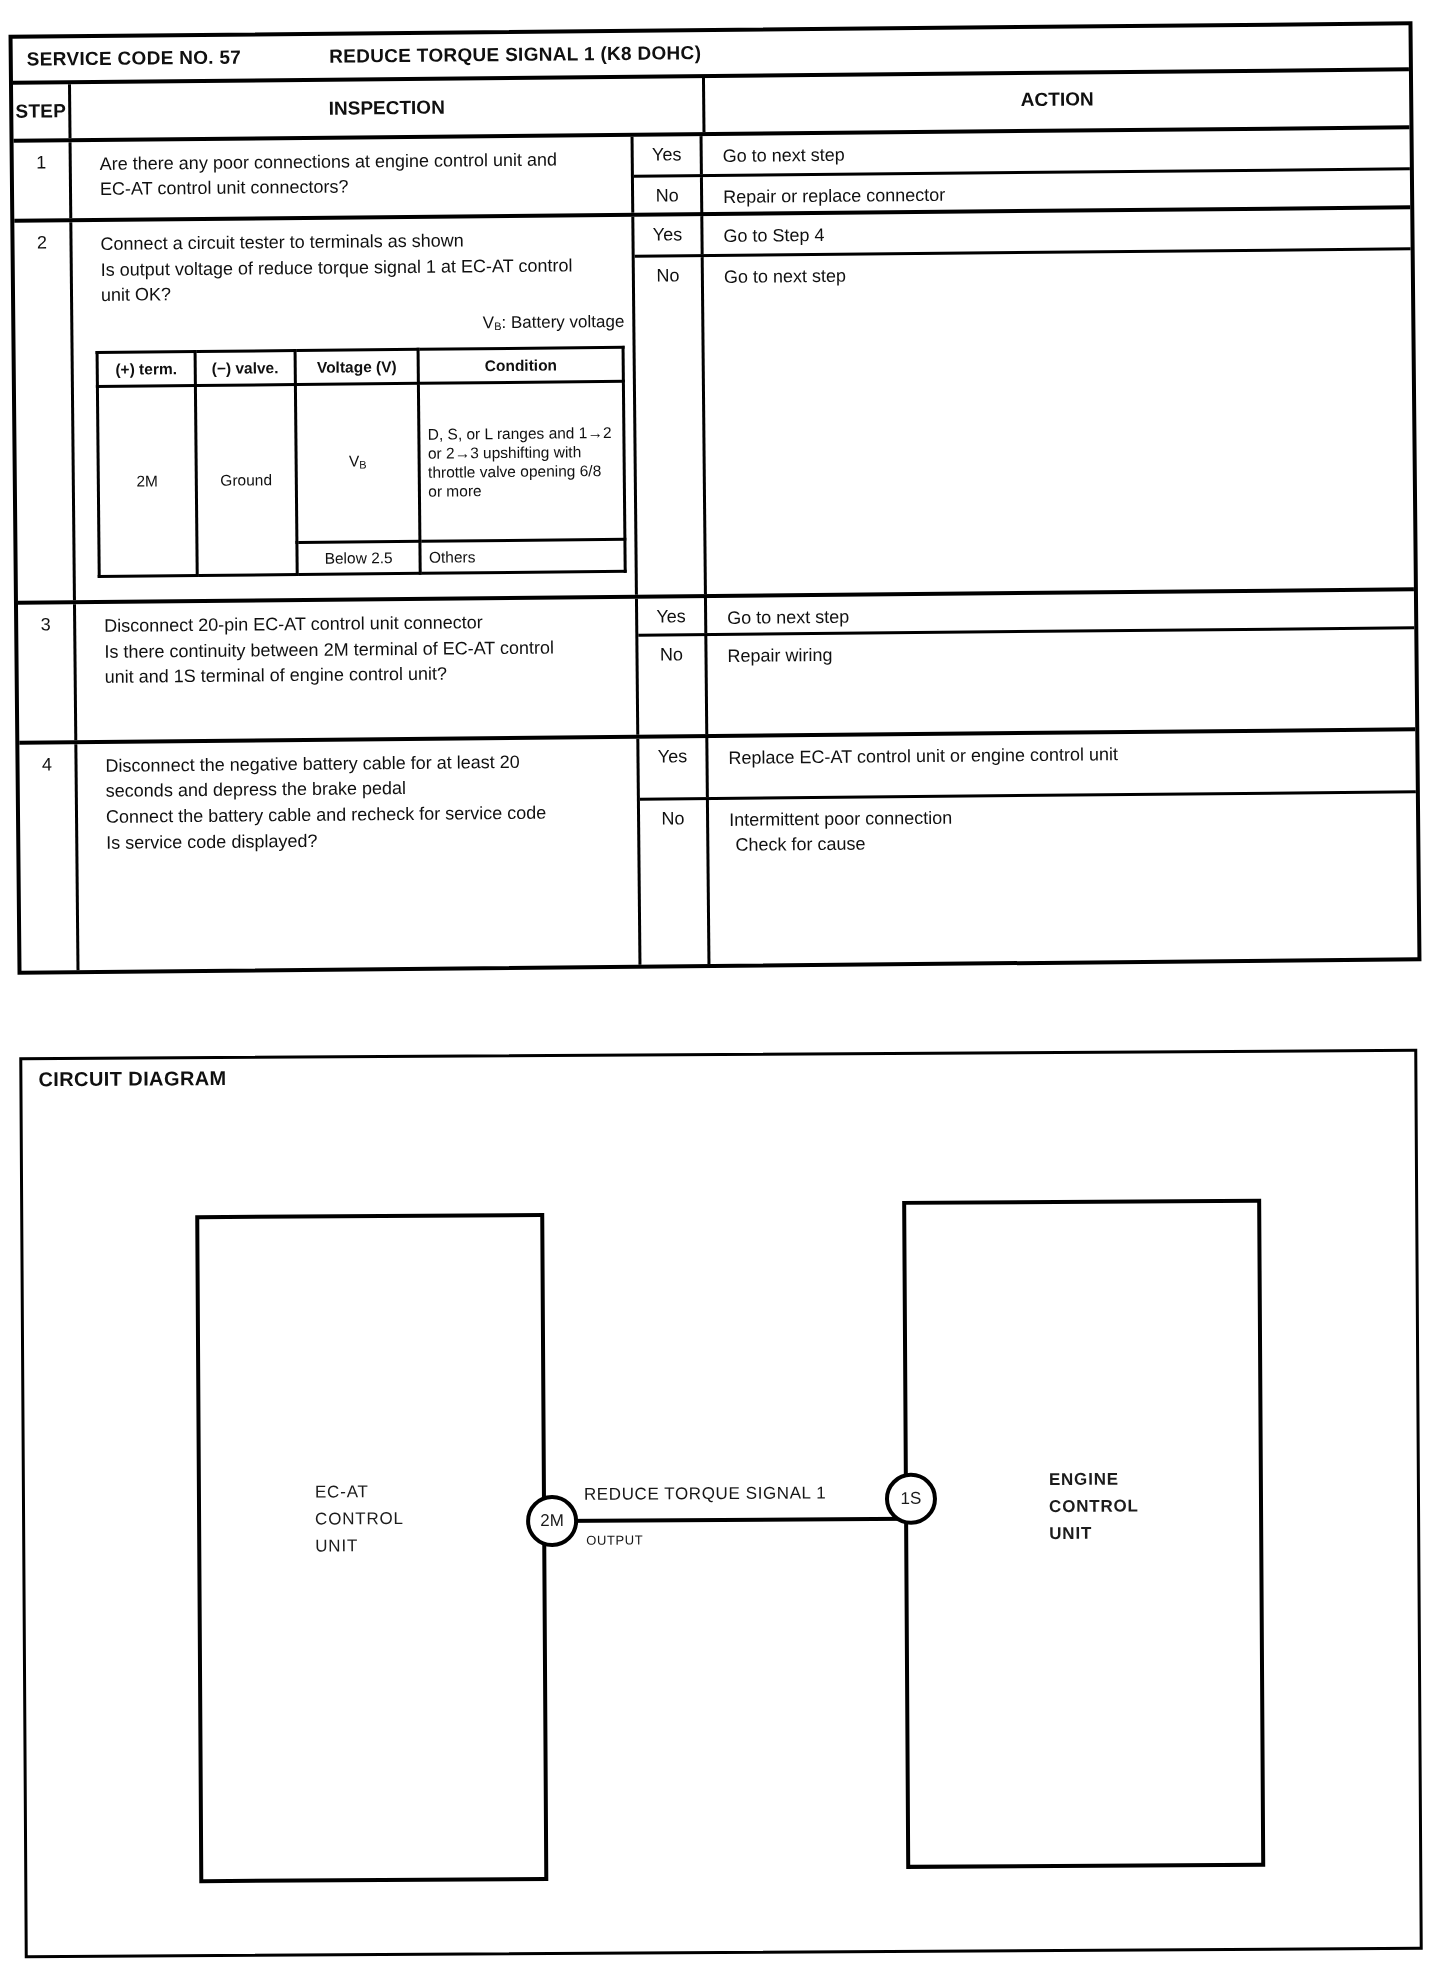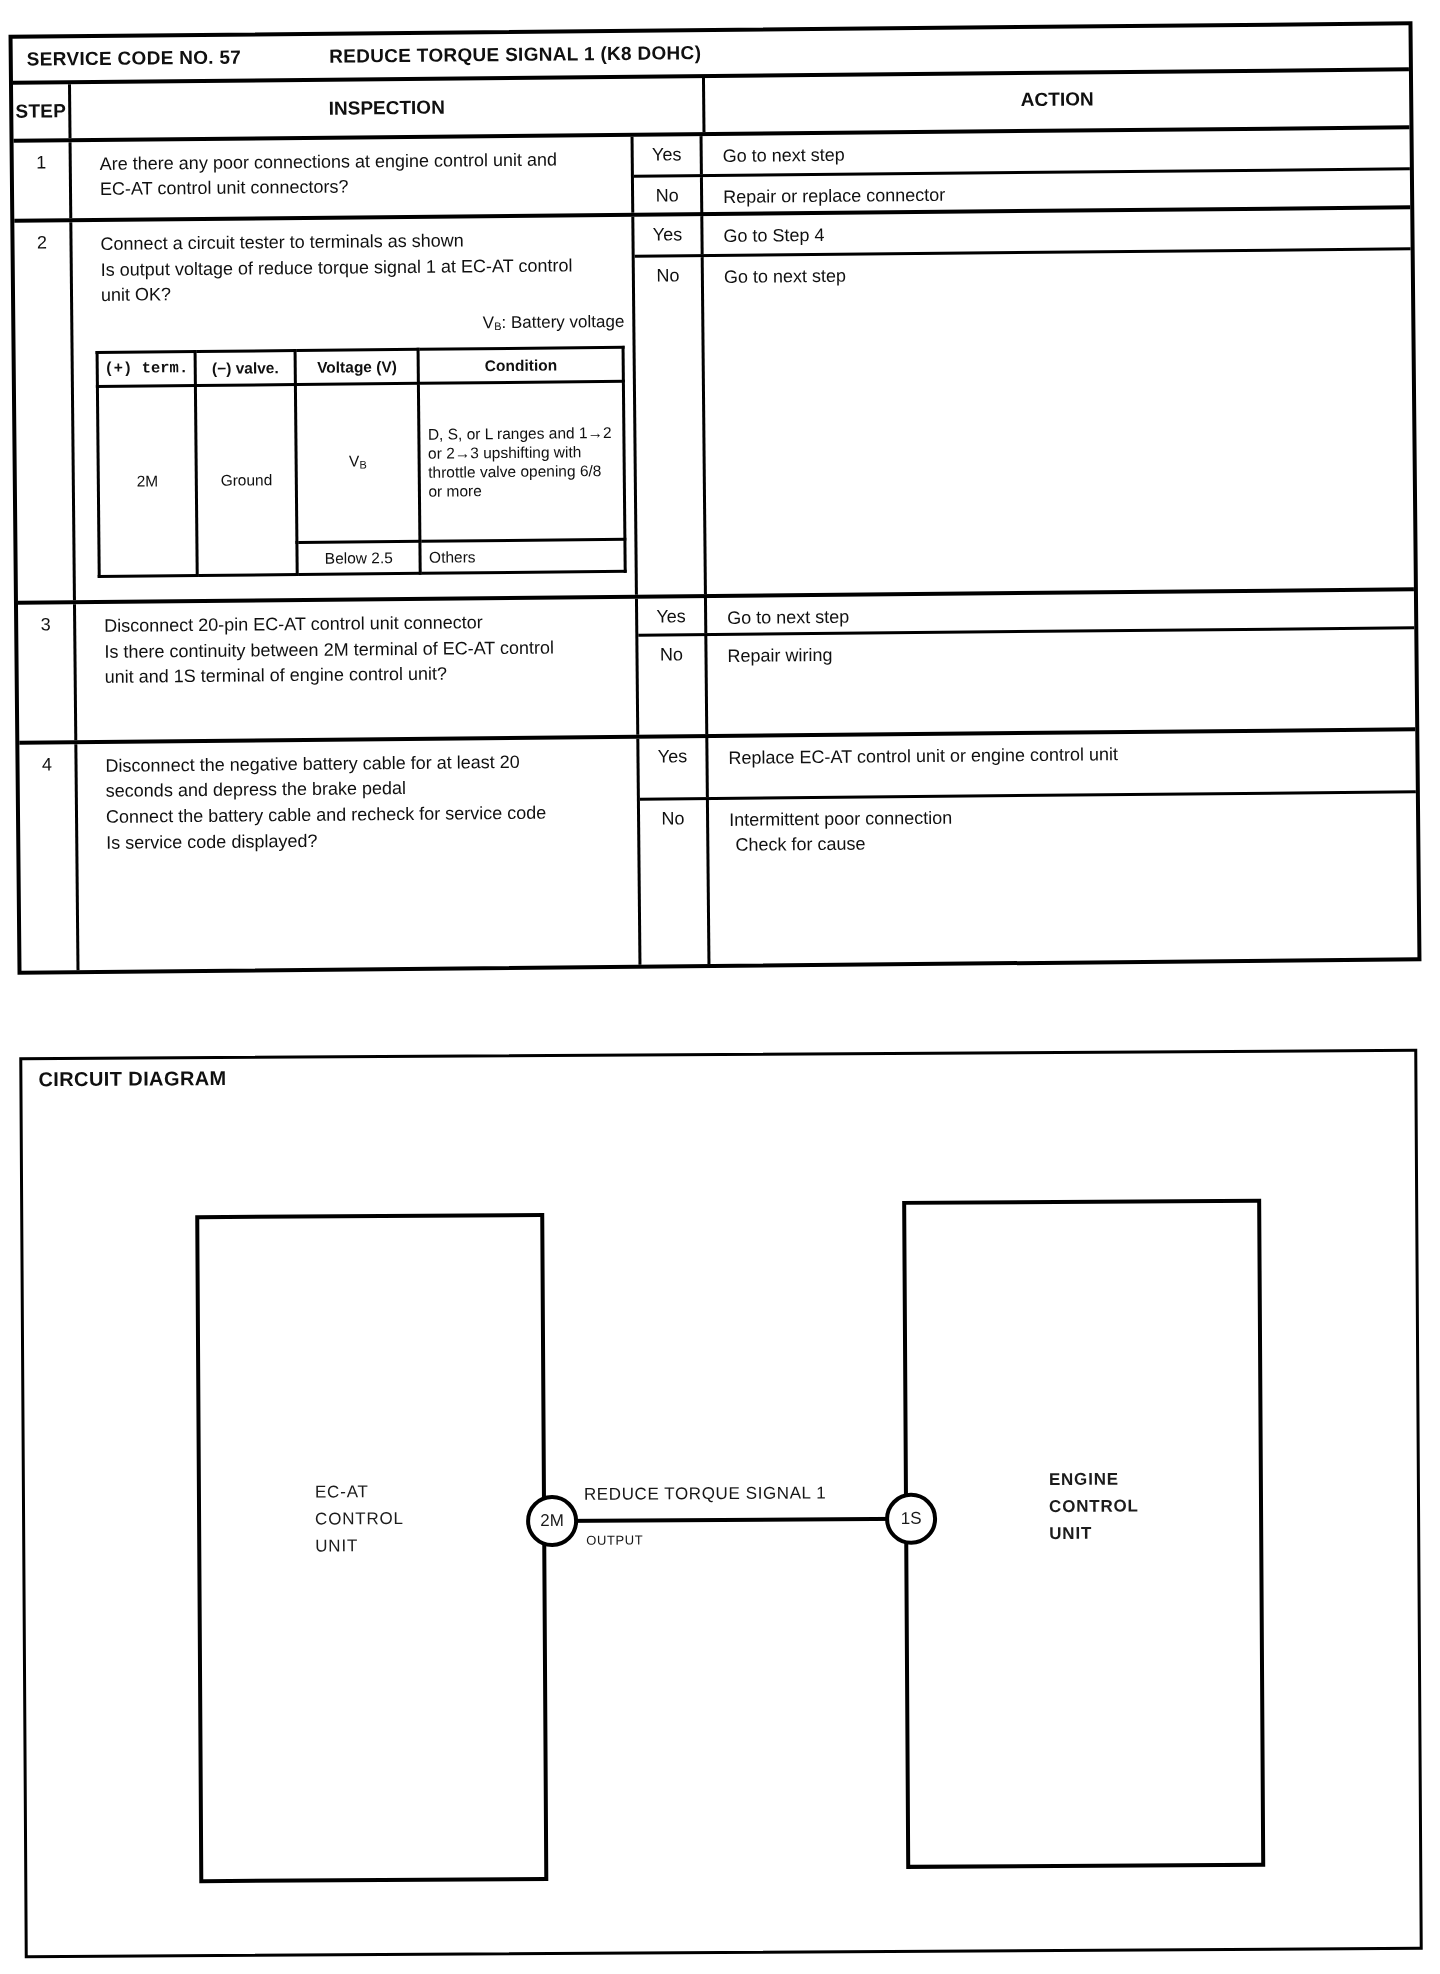--- a/index.html
+++ b/index.html
@@ -58,21 +58,21 @@
   .action { flex:1; font-size:18px; line-height:25px; padding:8px 10px 6px 20px; }
 
   
   .volt-note { max-width:540px; text-align:right; font-size:17px; margin:6px 0 8px 0; }
   sub.vsub { font-size:11px; vertical-align:-2px; }
 
   
   .term-table { border-collapse:collapse; margin:4px 0 0 -6px; }
   .term-table td, .term-table th { border:3px solid #000; font-size:15.5px; vertical-align:middle; }
   .term-table th { font-weight:bold; height:34px; padding:2px 4px; }
-  .tt-plus  { width:100px;font-family:Liberation Mono, monospace; }
+  .tt-plus  { width:100px; }
   .tt-minus { width:102px; }
   .tt-volt  { width:126px; }
   .tt-cond  { width:210px; }
   .tt-center { text-align:center; }
   .tt-cond-cell { font-size:15px; line-height:19px; padding:5px 4px 5px 7px; }
   .tt-span-cell { text-align:center; font-size:16px; }
   .tt-volt-row1 { height:158px; text-align:center; font-size:16px; }
   .tt-row2 td { height:32px; }
 
   
@@ -97,21 +97,21 @@
   .label-left  { left:290px; top:420px; }
   .label-right { left:1024px; top:412px;font-weight:bold; }
   .wire { position:absolute; left:527px; top:462px; width:359px; height:4px; background:#000; z-index:1; }
   .term-circle {
     position:absolute; width:52px; height:52px;
     border:4px solid #000; border-radius:50%; background:#fff;
     display:flex; align-items:center; justify-content:center;
     font-size:17px; color:#1a1a1a; z-index:2;
   }
   .term-2m { left:501px; top:438px; }
-  .term-1s { left:860px; top:438px; }
+  .term-1s { left:860px; top:418px; }
   .wire-label {
     position:absolute; left:559px; top:428px;
     font-size:17px; letter-spacing:.6px; color:#161616; z-index:3;
   }
   .wire-sublabel {
     position:absolute; left:561px; top:476px;
     font-size:13px; letter-spacing:.6px; color:#161616; z-index:3;
   }
 </style>
 </head>

